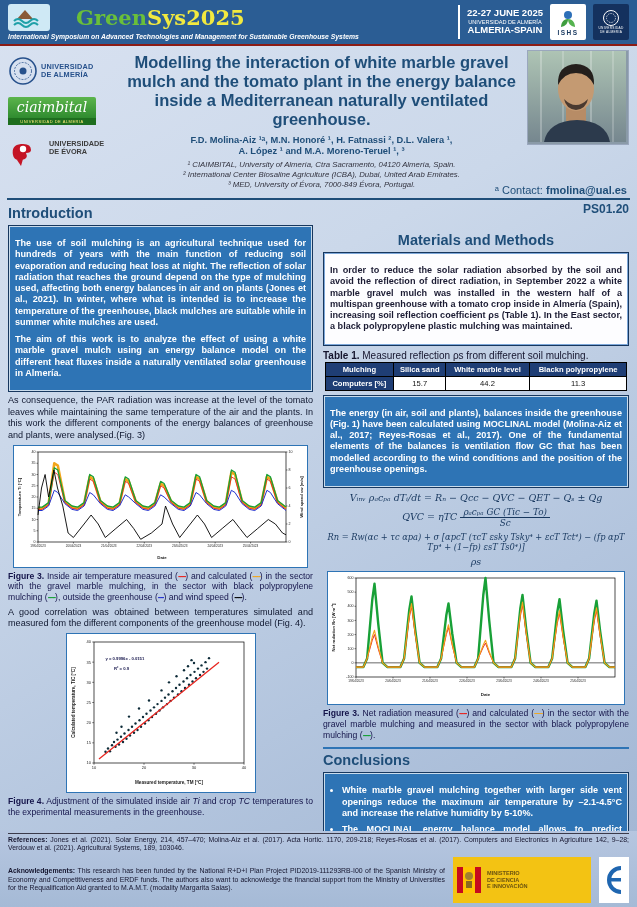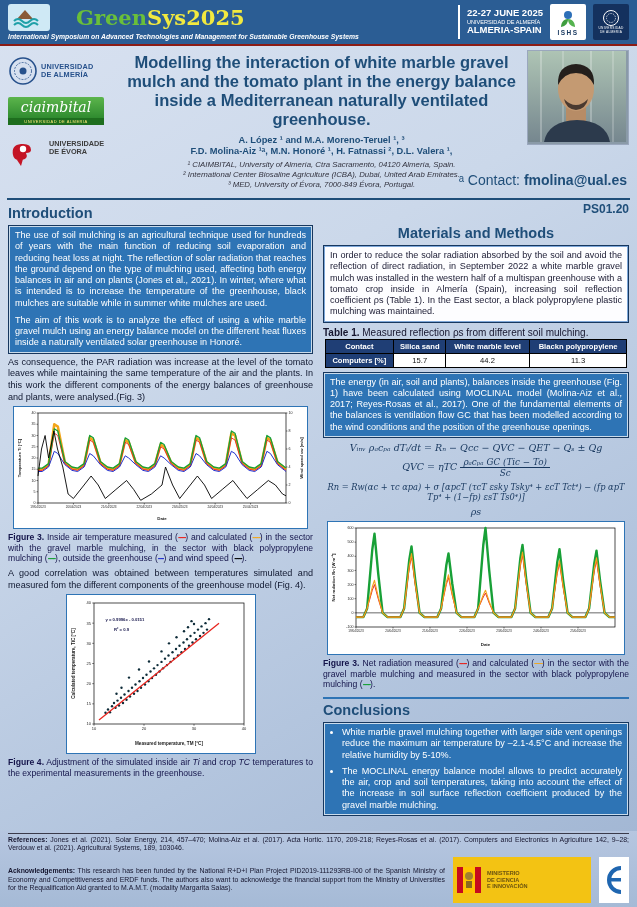--- a/index.html
+++ b/index.html
@@ -9,54 +9,54 @@
   
   .banner{height:46px;background:#2b5d94;border-bottom:2.5px solid #8c1c15;display:flex;align-items:center;justify-content:space-between;padding:2px 8px;box-sizing:border-box;}
   .banner-left{display:flex;flex-direction:column;flex:1;min-width:0;}
   .gs-row{display:flex;align-items:center;gap:6px;}
   .gs-logo-box{width:42px;height:27px;background:#cfe9f5;border-radius:3px;display:flex;align-items:center;justify-content:center;}
   .gs-title{font-family:"DejaVu Serif",serif;font-weight:bold;font-size:21px;line-height:1;}
   .gs-green{color:#6abf3a;margin-left:20px;} .gs-yellow{color:#f2e93f;}
   .gs-tagline{color:#fff;font-size:6.8px;font-style:italic;font-weight:bold;margin-top:2px;white-space:nowrap;}
   .banner-right{display:flex;align-items:center;gap:7px;}
   .banner-divider{width:2px;height:34px;background:#fff;}
-  .banner-date{color:#fff;text-align:left;line-height:1.15;}
+  .banner-date{color:#fff;text-align:center;line-height:1.15;}
   .bd1,.bd3{font-size:9.5px;font-weight:bold;}
   .bd2{font-size:5.6px;}
   .ishs-box{width:36px;height:36px;background:#fff;border-radius:2px;display:flex;flex-direction:column;align-items:center;justify-content:center;}
   .ishs-label{font-size:6.5px;font-weight:bold;color:#17375e;letter-spacing:1.5px;}
   .ualtr-box{width:36px;height:36px;background:#14315e;border-radius:2px;display:flex;flex-direction:column;align-items:center;justify-content:center;color:#fff;text-align:center;}
   .ualtr-text{font-size:3.2px;line-height:1.2;letter-spacing:.3px;}
   
   .masthead{position:relative;display:grid;grid-template-columns:112px 1fr 106px;padding:6px 8px 0;height:152px;box-sizing:border-box;}
   .logo-col{display:flex;flex-direction:column;gap:11px;padding-top:4px;}
   .logo-ual{display:flex;align-items:center;gap:3px;}
   .logo-ual-text{font-size:7.3px;font-weight:bold;color:#27518c;line-height:1.1;letter-spacing:.2px;}
-  .ciaim{width:96px;}
+  .ciaim{width:88px;}
   .ciaim-main{background:linear-gradient(#5cb54c,#2f8b2f);color:#fff;font-family:"DejaVu Serif",serif;font-style:italic;font-size:14px;text-align:center;border-radius:2px 2px 0 0;padding:2px 0 3px;}
   .ciaim-sub{background:#1e6e1e;color:#ffe97a;font-size:4px;text-align:center;padding:1px 0;letter-spacing:.5px;}
   .evora{display:flex;align-items:flex-start;gap:15px;margin-top:4px;}
   .evora-text{font-size:7.3px;color:#3c3c3c;font-weight:bold;line-height:1.15;}
   .title-col{text-align:center;padding:0 4px;}
   .poster-title{font-size:16.5px;font-weight:bold;color:#1f4e79;line-height:1.16;margin:1px 0 5px;}
   .authors{font-size:9.3px;font-weight:bold;color:#1f4e79;line-height:1.25;}
   .affs{font-size:7.8px;font-style:italic;color:#33333f;line-height:1.3;margin-top:2px;}
   .photo-frame{position:absolute;top:4px;right:8px;width:100px;height:93px;border:1px solid #9aa7bd;background:#8a9aa8;}
-  .contact-line{position:absolute;right:10px;bottom:10px;font-size:14px;color:#1f4e79;}
+  .contact-line{position:absolute;right:10px;bottom:2px;font-size:11px;color:#1f4e79;}
   .contact-email{font-weight:bold;}
   .main-divider{margin:0 7px;border-bottom:2px solid #1f4e79;}
   
   .columns{display:flex;gap:10px;padding:0 8px;height:801px;overflow:hidden;box-sizing:border-box;}
   .col-left{width:305px;flex:none;}
   .col-right{flex:1;min-width:0;position:relative;}
   .psid{text-align:right;font-weight:bold;font-size:12px;color:#1f4e79;margin:2px 0 0;}
   h2.section{font-size:14.5px;font-weight:bold;color:#1f4e79;margin:5px 0 4px;}
-  h2.centered{text-align:center;margin-top:9px;}
+  h2.centered{text-align:center;margin-top:16px;}
   h2.ruled{border-top:2px solid #2e74b5;padding-top:3px;margin-top:7px;}
-  .box{border:1.6px solid #17375e;padding:4px 6px;font-size:9.1px;line-height:1.24;text-align:justify;}
+  .box{border:1.6px solid #17375e;padding:12px 6px;font-size:9.1px;line-height:1.24;text-align:justify;font-weight:bold;}
   .box.blue{background:#2e74b5;color:#fff;box-shadow:inset 0 0 0 1px rgba(255,255,255,.75);}
   .box.white{background:#fdfdff;color:#1b1b33;box-shadow:inset 0 0 0 1px #7da7d9;}
   .box p{margin:0 0 6px;} .box p:last-child{margin-bottom:0;}
   .plain{font-size:9.1px;color:#101830;text-align:justify;line-height:1.28;margin:3px 0;}
   .figbox{background:#fff;border:1.6px solid #2e74b5;margin:3px auto;padding:2px;width:fit-content;}
   .caption{font-size:8.6px;color:#14144a;text-align:justify;line-height:1.24;margin:2px 0 4px;}
   .caption b{font-weight:bold;}
   .dash-red{color:#e8251f;font-weight:bold;letter-spacing:-1px;}
   .dash-orange{color:#f2a51a;font-weight:bold;letter-spacing:-1px;}
   .dash-green{color:#18a037;font-weight:bold;letter-spacing:-1px;}
@@ -154,22 +154,22 @@
         </svg>
         <div class="evora-text">
           <div>UNIVERSIDADE</div>
           <div>DE ÉVORA</div>
         </div>
       </div>
     </div>
 
     <div class="title-col">
       <h1 class="poster-title">Modelling the interaction of white marble gravel mulch and the tomato plant in the energy balance inside a Mediterranean naturally ventilated greenhouse.</h1>
+      <div class="authors">F.D. Molina-Aiz ¹ᵃ, M.N. Honoré ¹, H. Fatnassi ², D.L. Valera ¹,</div>
       <div class="authors">A. López ¹ and M.A. Moreno-Teruel ¹, ³</div>
-      <div class="authors">F.D. Molina-Aiz ¹ᵃ, M.N. Honoré ¹, H. Fatnassi ², D.L. Valera ¹,</div>
       <div class="affs">
         <div>¹ CIAIMBITAL, University of Almería, Ctra Sacramento, 04120 Almería, Spain.</div>
         <div>² International Center Biosaline Agriculture (ICBA), Dubai, United Arab Emirates.</div>
         <div>³ MED, University of Évora, 7000-849 Évora, Portugal.</div>
       </div>
     </div>
 
     <div class="photo-frame">
       <svg width="98" height="91" viewBox="0 0 98 91">
         <defs>
@@ -194,21 +194,21 @@
   </section>
 
   <div class="main-divider"></div>
 
   <div class="columns">
 
     <div class="col-left">
       <h2 class="section">Introduction</h2>
       <div class="box blue">
         <p>The use of soil mulching is an agricultural technique used for hundreds of years with the main function of reducing soil evaporation and reducing heat loss at night. The reflection of solar radiation that reaches the ground depend on the type of mulching used, affecting both energy balances in air and on plants (Jones et al., 2021). In winter, where what is intended is to increase the temperature of the greenhouse, black mulches are suitable while in summer white mulches are used.</p>
-        <p>The aim of this work is to analyze the effect of using a white marble gravel mulch using an energy balance model on the different heat fluxes inside a naturally ventilated solar greenhouse in Honoré.</p>
+        <p>The aim of this work is to analyze the effect of using a white marble gravel mulch using an energy balance model on the different heat fluxes inside a naturally ventilated solar greenhouse in Almería.</p>
       </div>
 
       <p class="plain">As consequence, the PAR radiation was increase at the level of the tomato leaves while maintaining the same temperature of the air and the plants. In this work the different components of the energy balances of greenhouse and plants, were analysed.(Fig. 3)</p>
 
       <div class="figbox">
         <svg id="c1" width="289" height="113">
             <rect x="22" y="4" width="248" height="90" fill="#fff" stroke="#000" stroke-width="0.7"></rect>
             <line x1="20.5" y1="94" x2="22" y2="94" stroke="#000" stroke-width="0.5"></line>
             <text x="19.5" y="95.2" font-size="3.6" fill="#222" text-anchor="end" font-family="Liberation Sans, sans-serif">0</text>
             <line x1="20.5" y1="82.75" x2="22" y2="82.75" stroke="#000" stroke-width="0.5"></line>
@@ -375,21 +375,21 @@
       <div class="psid">PS01.20</div>
       <h2 class="section centered">Materials and Methods</h2>
       <div class="box white">
         <p>In order to reduce the solar radiation absorbed by the soil and avoid the reflection of direct radiation, in September 2022 a white marble gravel mulch was installed in the western half of a multispan greenhouse with a tomato crop inside in Almería (Spain), increasing soil reflection coefficient ρs (Table 1). In the East sector, a black polypropylene plastic mulching was maintained.</p>
       </div>
 
       <p class="tablecap"><b>Table 1.</b><span> Measured reflection ρs from different soil mulching.</span></p>
       <table class="refl">
         <thead>
           <tr>
-            <th>Contact</th>
+            <th>Mulching</th>
             <th>Silica sand</th>
             <th>White marble level</th>
             <th>Blackn polypropylene</th>
           </tr>
         </thead>
         <tbody>
           <tr>
             <th>Computers [%]</th>
             <td>15.7</td>
             <td>44.2</td>

